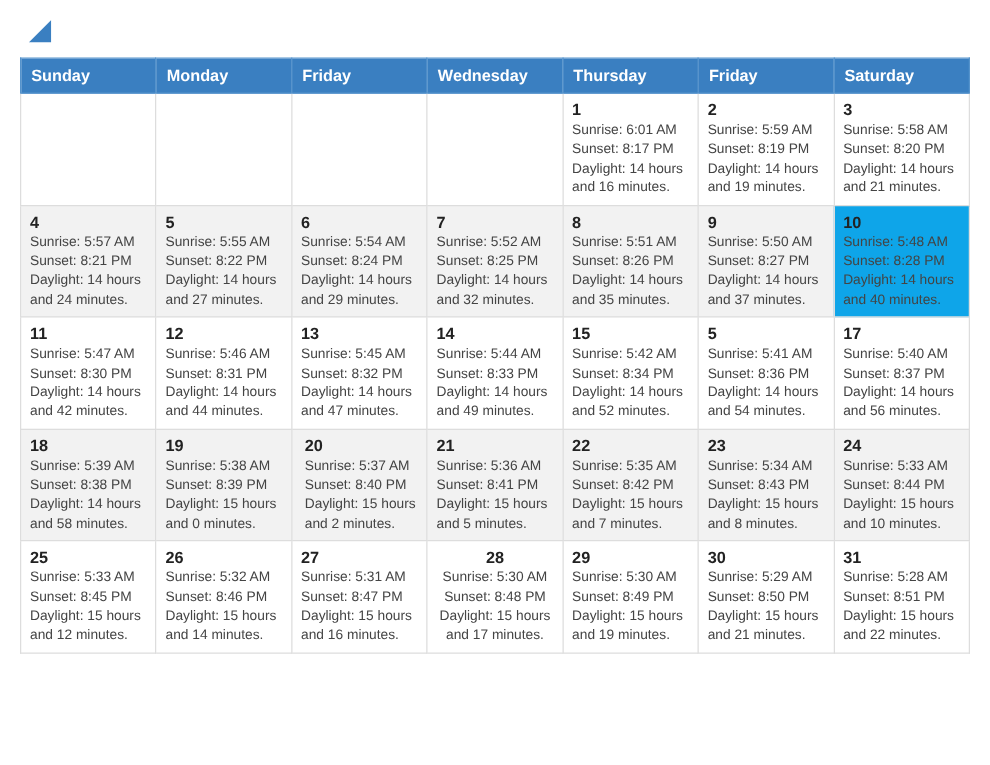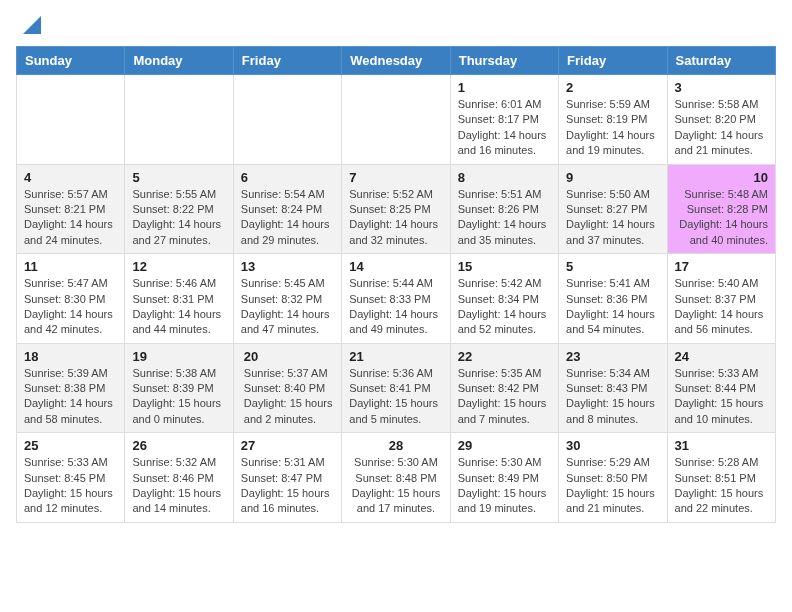--- a/index.html
+++ b/index.html
@@ -158,21 +158,21 @@
           <div class="day-info">Sunrise: 5:52 AM<br>Sunset: 8:25 PM<br>Daylight: 14 hours and 32 minutes.</div>
         </td>
         <td style="background: rgb(242, 242, 242);">
           <span class="day-num">8</span>
           <div class="day-info">Sunrise: 5:51 AM<br>Sunset: 8:26 PM<br>Daylight: 14 hours and 35 minutes.</div>
         </td>
         <td style="background: rgb(242, 242, 242);">
           <span class="day-num">9</span>
           <div class="day-info">Sunrise: 5:50 AM<br>Sunset: 8:27 PM<br>Daylight: 14 hours and 37 minutes.</div>
         </td>
-        <td style="background: #f0abfc; text-align: right;">
+        <td style="background: #0ea5e9;">
           <span class="day-num">10</span>
           <div class="day-info">Sunrise: 5:48 AM<br>Sunset: 8:28 PM<br>Daylight: 14 hours and 40 minutes.</div>
         </td>
       </tr>
       <tr>
         <td style="background: rgb(255, 255, 255); margin-left: 44px;">
           <span class="day-num">11</span>
           <div class="day-info">Sunrise: 5:47 AM<br>Sunset: 8:30 PM<br>Daylight: 14 hours and 42 minutes.</div>
         </td>
         <td style="background: rgb(255, 255, 255);">

